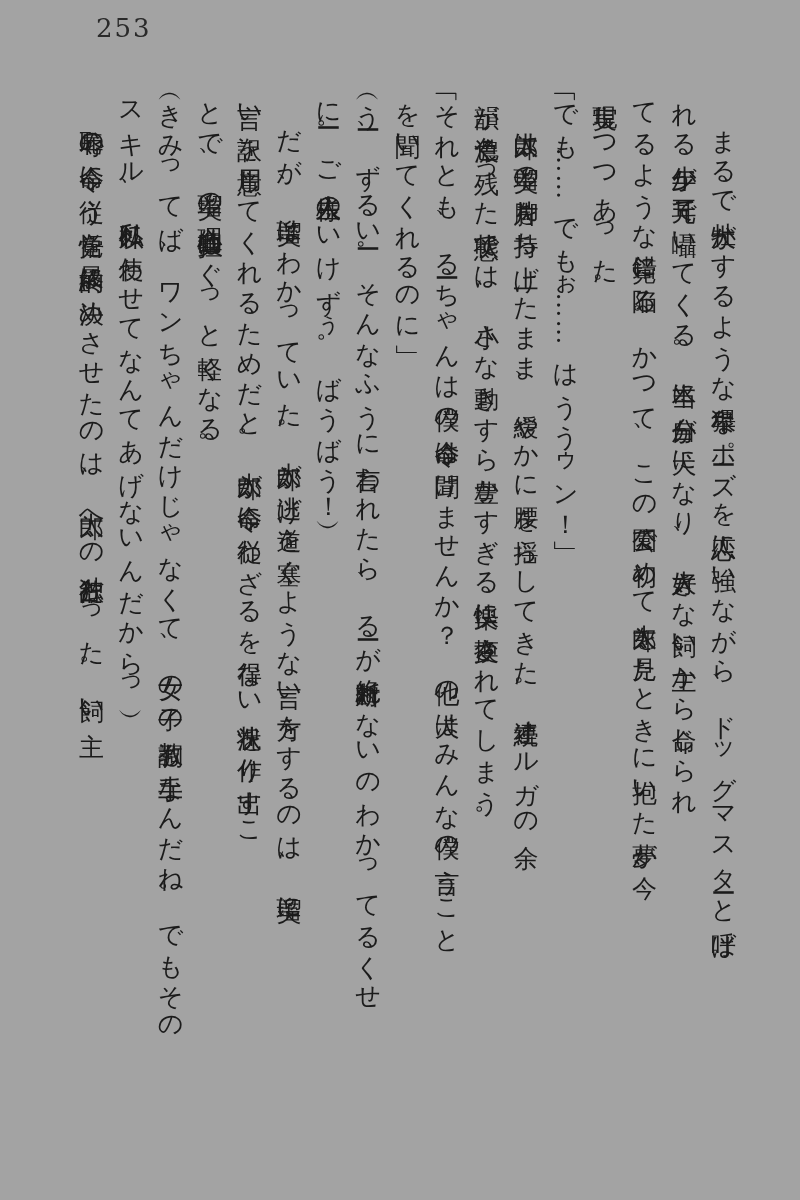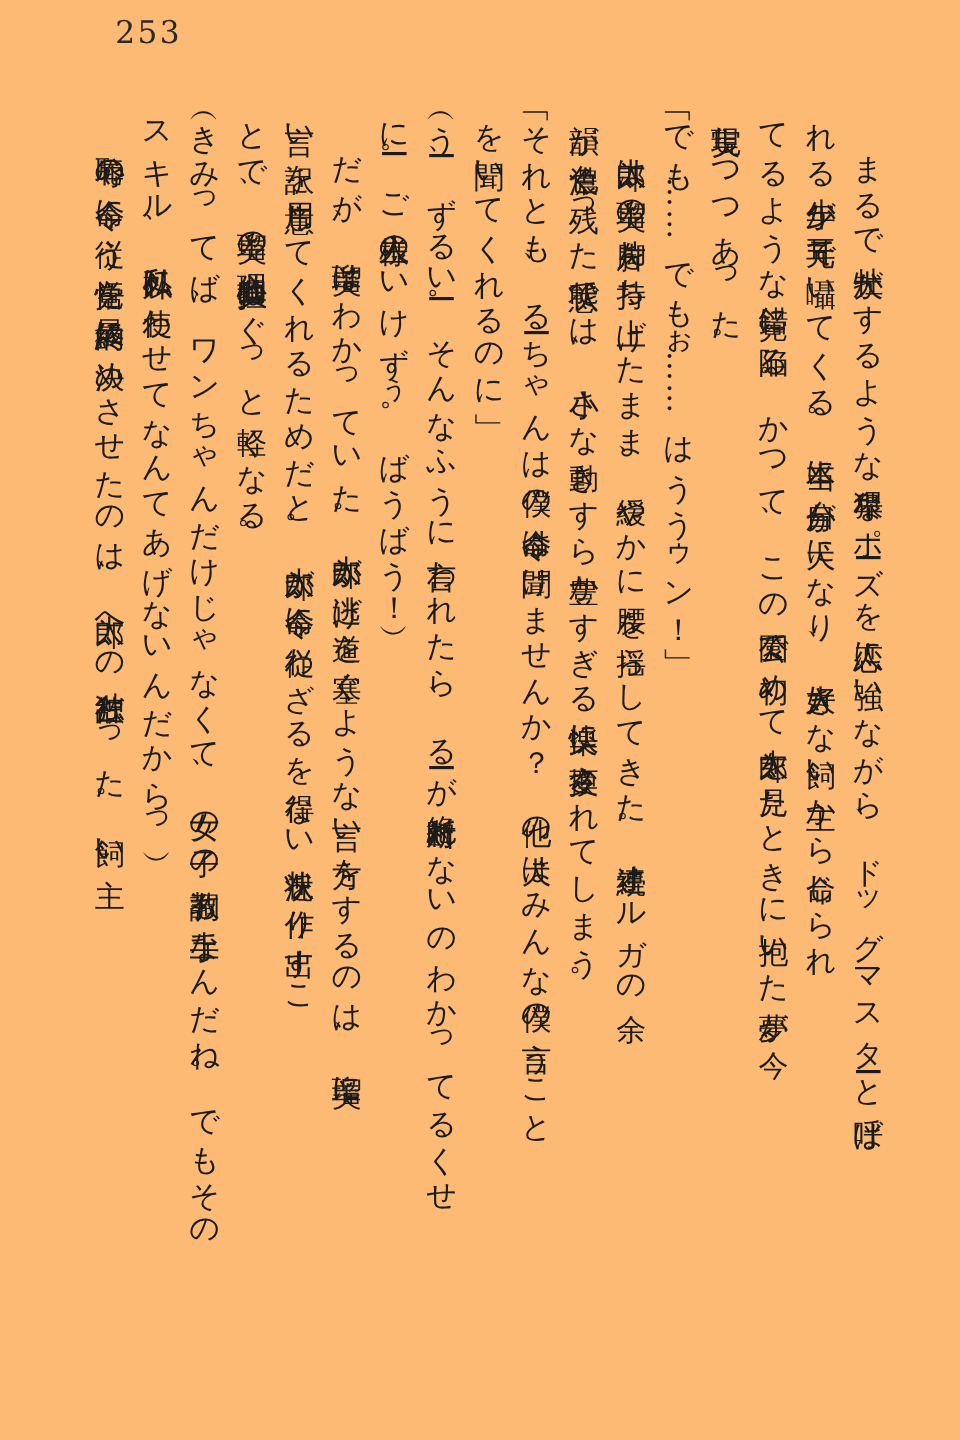--- a/index.html
+++ b/index.html
@@ -7,21 +7,21 @@
     padding: 0;
     width: 800px;
     height: 1200px;
     background: #ffffff;
     overflow: hidden;
   }
   .page {
     position: relative;
     width: 800px;
     height: 1200px;
-    background: #fdba74;
+    background: #a3a3a3;
     color: #1b1b1b;
     font-family: "DejaVu Serif", "Liberation Serif", serif;
   }
   .page-number {
     position: absolute;
     top: 13px;
     left: 96px;
     font-size: 26px;
     letter-spacing: 2px;
     color: #2a2a2a;

